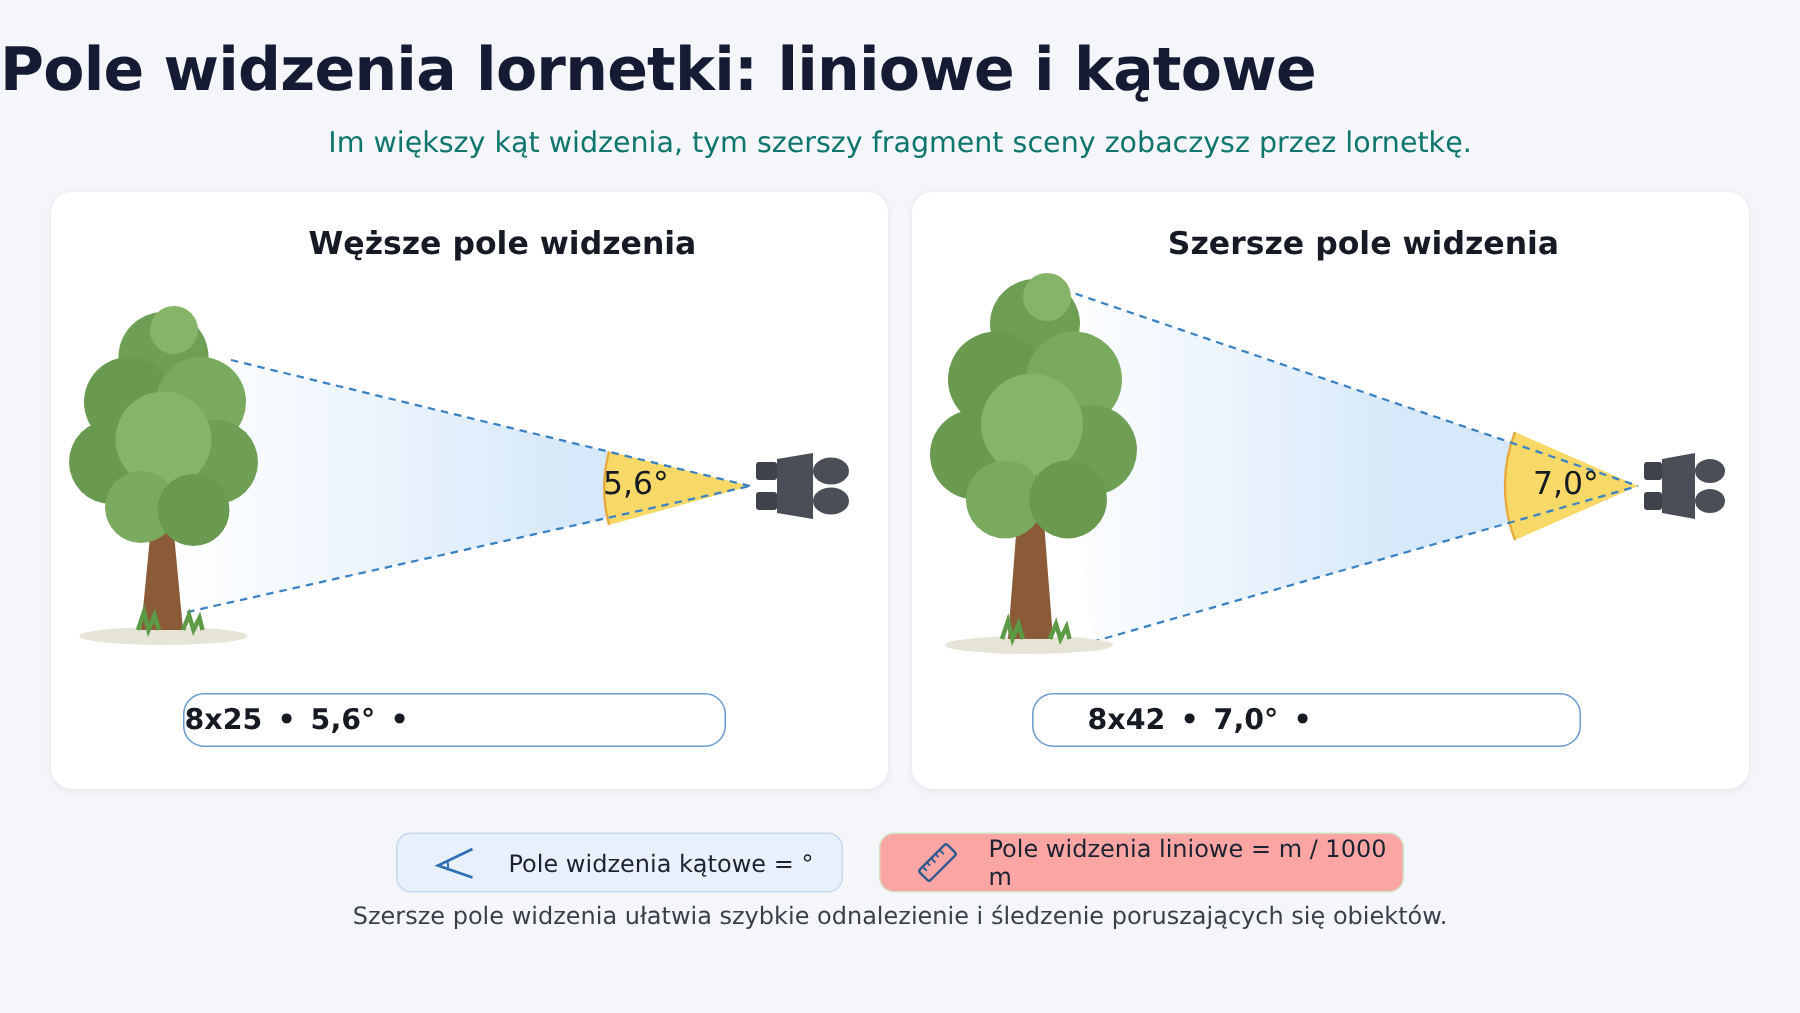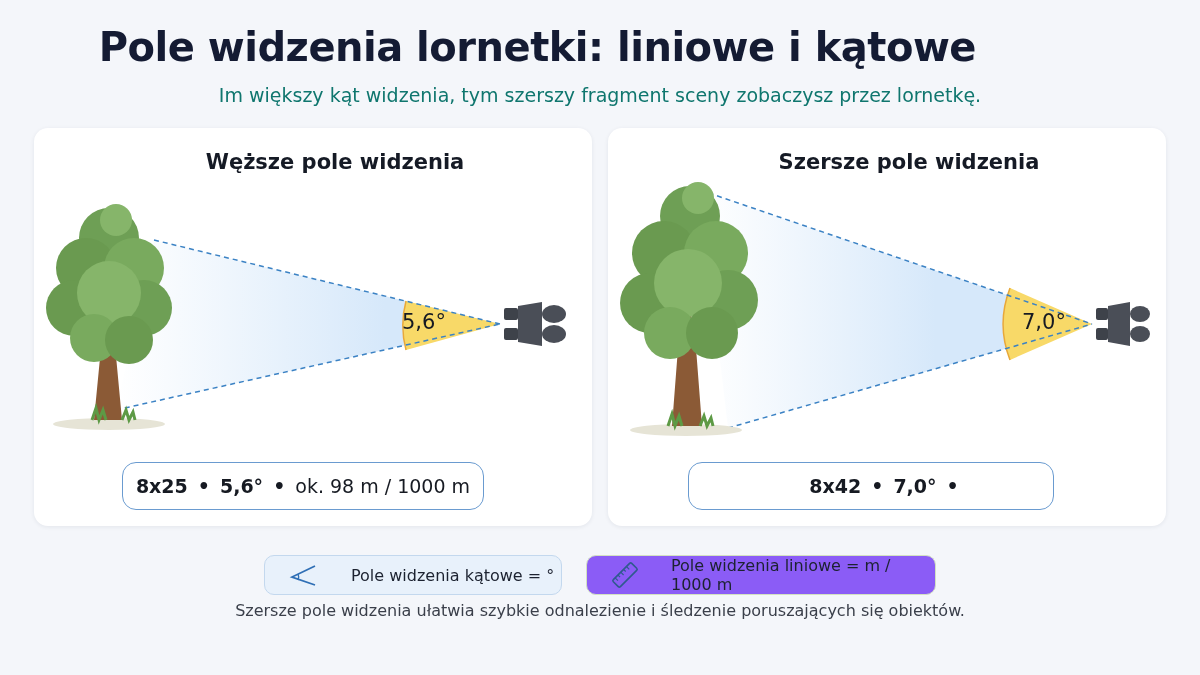--- a/index.html
+++ b/index.html
@@ -5,53 +5,53 @@
   * { box-sizing: border-box; margin: 0; padding: 0; }
   html, body { width: 1200px; height: 675px; overflow: hidden; }
   body {
     background: #f4f6fa;
     font-family: "DejaVu Sans", sans-serif;
     color: #121a2e;
     position: relative;
   }
   .title {
     position: absolute; left: 0; top: 24px; width: 976px;
-    text-align: right; font-size: 40px; font-weight: bold;
+    text-align: left; font-size: 40px; font-weight: bold;
     color: #141b33; letter-spacing: -0.5px;
   }
   .subtitle {
     position: absolute; left: 0; top: 84px; width: 1200px;
     text-align: center; font-size: 19px; color: #0f766e;
   }
   .panel {
     position: absolute; top: 128px; width: 558px; height: 398px;
     background: #ffffff; border-radius: 14px;
     box-shadow: 0 1px 4px rgba(30,40,70,0.08);
   }
   .panel.left { left: 34px; }
   .panel.right { left: 608px; }
   .panel-title {
     position: absolute; top: 22px; left: 0; width: 100%;
     text-align: center; font-size: 21px; font-weight: bold; color: #151a25; padding-left: 44px;
   }
   .panel svg.scene { position: absolute; left: 0; top: 0; }
   .spec-box {
-    position: absolute; top: 334px; height: 48px;
+    position: absolute; top: 334px; height: 36px;
     border: 1.5px solid #6a9bd0; border-radius: 14px; background: #fff;
-    display: flex; align-items: center; justify-content: center;
+    display: flex; align-items: center; 
     font-size: 19px; color: #161a22; white-space: nowrap;
   }
   .spec-box .b { font-weight: bold; }
   .spec-box .dot { margin: 0 10px; font-weight: bold; }
   .legend-box {
     position: absolute; top: 555px; height: 40px; border-radius: 10px;
-    display: flex; align-items: center; font-size: 16px; color: #1c2230; gap: 12px;
+    display: flex; align-items: center; font-size: 16px; color: #1c2230;
   }
   .legend-box.angular { left: 264px; width: 298px; background: #e8f1fb; border: 1px solid #c3d8ee; }
-  .legend-box.linear { left: 586px; width: 350px; background: #8b5cf6; border: 1px solid #d3e1c2; }
+  .legend-box.linear { left: 586px; width: 350px; background: #fca5a5; border: 1px solid #d3e1c2; }
   .legend-box svg { margin-left: 24px; margin-right: 20px; flex: none; }
   .footer {
     position: absolute; top: 601px; left: 0; width: 1200px;
     text-align: center; font-size: 16px; color: #3a3f4a;
   }
 </style>
 </head>
 <body>
 
 <div class="title">Pole widzenia lornetki: liniowe i kątowe</div>
@@ -97,21 +97,20 @@
       <ellipse cx="50" cy="28" rx="12" ry="9" fill="#4a4e57"></ellipse>
     </g>
   </svg>
   <div class="panel-title">Węższe pole widzenia</div>
   <div style="position:absolute;left:368px;top:182px;font-size:21px;color:#161a22;">5,6°</div>
   <div class="spec-box" style="left:88px;width:362px;">
     <span class="b">8x25</span>
     <span class="dot">•</span>
     <span class="b">5,6°</span>
     <span class="dot">•</span>
-    <span>ok. 98 m / 1000 m</span>
   </div>
 </div>
 
 <div class="panel right">
   <svg class="scene" width="558" height="330" viewBox="0 0 558 330">
     <defs>
       <linearGradient id="coneR" x1="0" x2="1" y1="0" y2="0">
         <stop offset="0" stop-color="#ffffff" stop-opacity="0.9"></stop>
         <stop offset="0.6" stop-color="#d6e8fa"></stop>
         <stop offset="1" stop-color="#d6e8fa"></stop>

